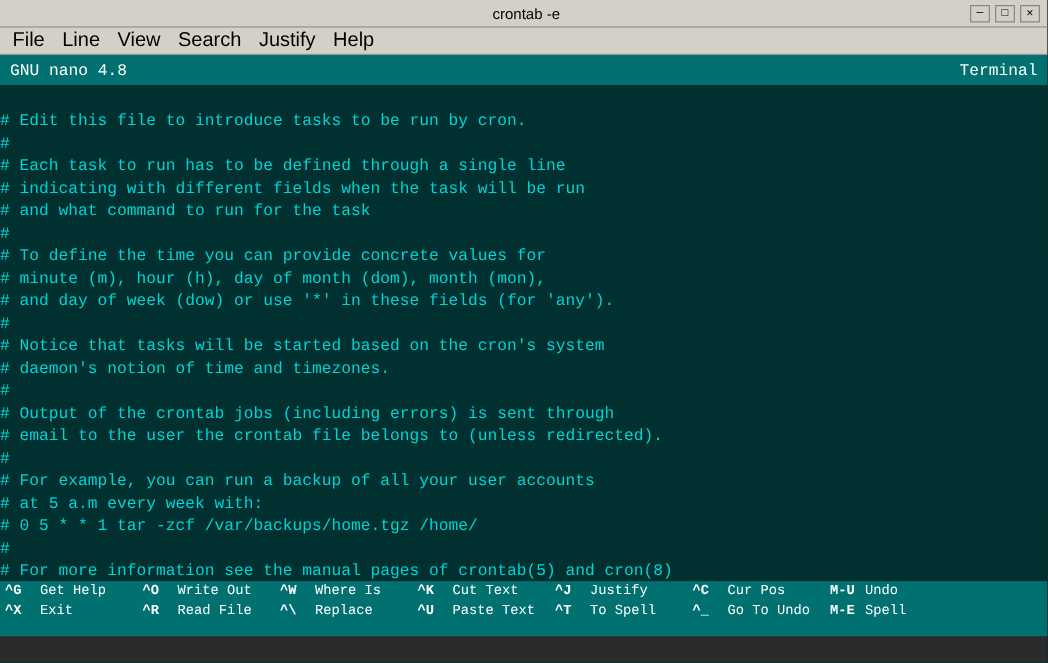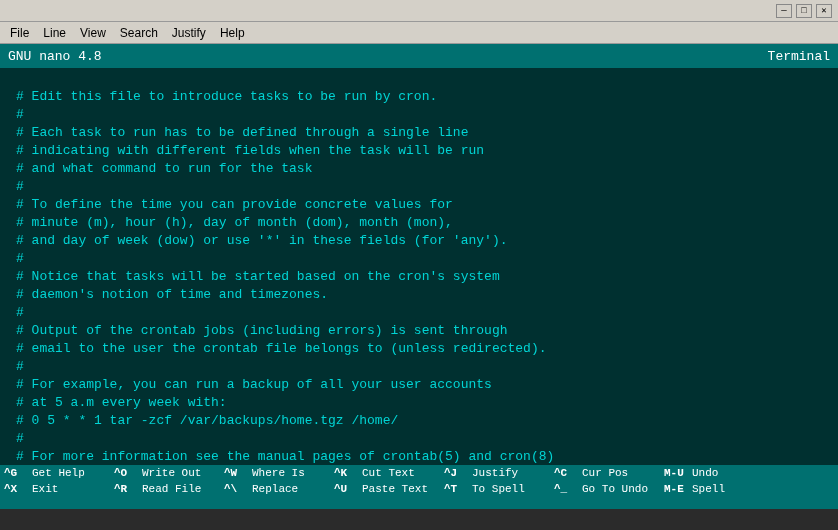--- a/index.html
+++ b/index.html
@@ -49,21 +49,21 @@
     #menu-bar {
       background: #d4d0c8;
       height: 22px;
       display: flex;
       align-items: center;
       padding: 0 4px;
       border-bottom: 1px solid #999;
       gap: 2px;
     }
     .menu-item {
-      font-size: 12px;
+      font-size: 16px;
       font-family: Arial, sans-serif;
       color: #000;
       padding: 2px 6px;
       cursor: pointer;
     }
 
     
     #nano-status {
       background: #007070;
       height: 24px;
@@ -74,21 +74,21 @@
       color: #fff;
       font-size: 13px;
     }
 
     
     #editor {
       background: #003030;
       color: #00d4d4;
       font-size: 13px;
       line-height: 18px;
-      padding: 2px 16px;
+      padding: 2px 0;
       height: 397px;
       overflow: hidden;
       white-space: pre;
     }
 
     
     #shortcuts {
       background: #007070;
       height: 44px;
       display: flex;
@@ -126,20 +126,21 @@
       display: flex;
       flex-direction: column;
       width: 100%;
     }
   </style>
 </head>
 <body>
 
 <div id="title-bar">
   <div style="width:60px;"></div>
+  <div class="title-text">crontab -e</div>
   <div class="window-controls">
     <div class="win-btn">─</div>
     <div class="win-btn">□</div>
     <div class="win-btn">✕</div>
   </div>
 </div>
 
 <div id="menu-bar">
 <div class="menu-item">File</div>
     <div class="menu-item">Line</div>

